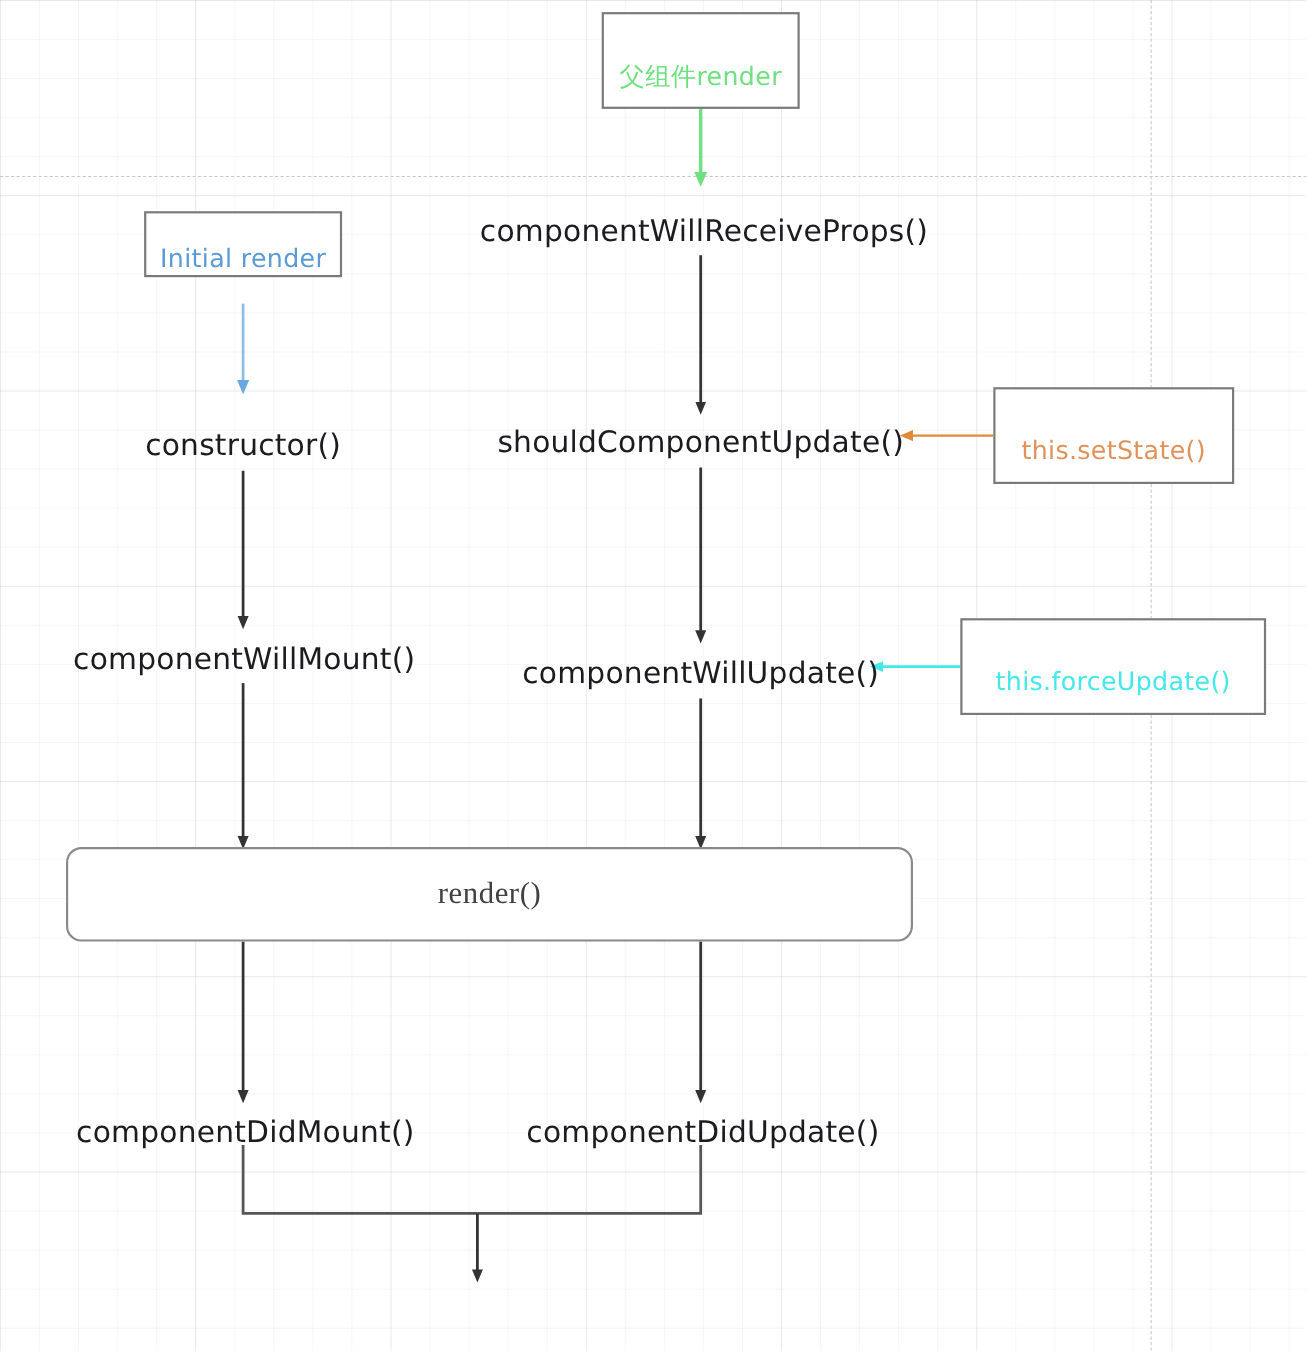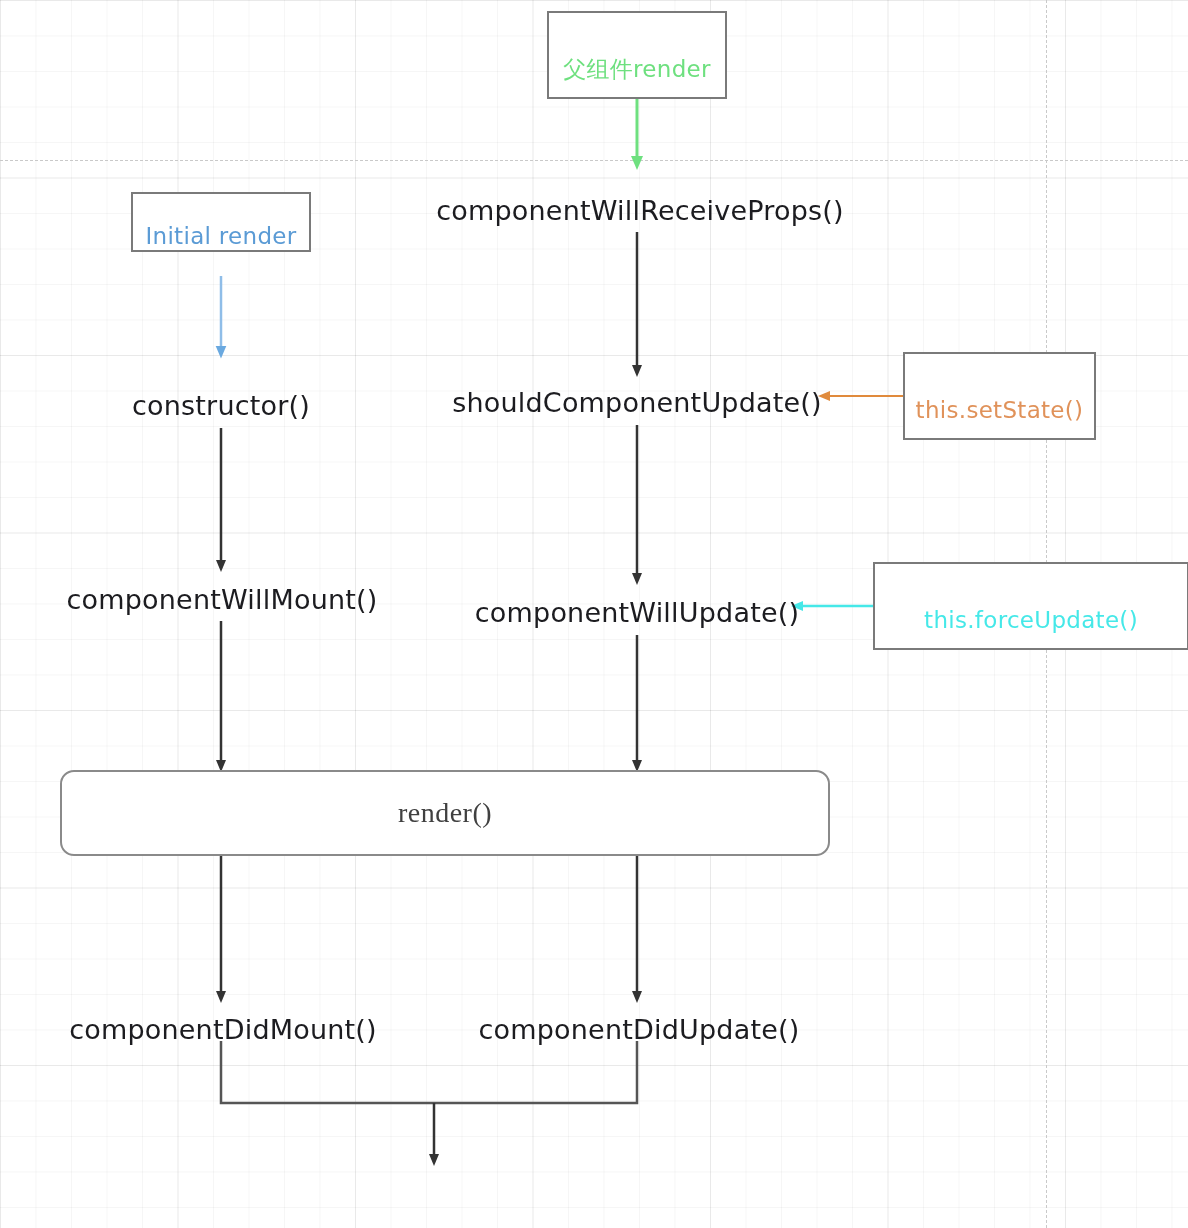--- a/index.html
+++ b/index.html
@@ -149,25 +149,25 @@
   </svg>
 
   <div class="box" style="left:547px; top:11px; width:180px; height:88px;">
     <span class="box-label" style="color:#6ee07f;">父组件render</span>
   </div>
 
   <div class="box" style="left:131px; top:192px; width:180px; height:60px;">
     <span class="box-label" style="color:#5b9bd5;">Initial render</span>
   </div>
 
-  <div class="box" style="left:903px; top:352px; width:193px; height:88px;">
+  <div class="box" style="left:903px; top:352px; width:219px; height:88px;">
     <span class="box-label" style="color:#e0925a;">this.setState()</span>
   </div>
 
-  <div class="box" style="left:873px; top:562px; width:316px; height:88px;">
+  <div class="box" style="left:873px; top:562px; width:278px; height:88px;">
     <span class="box-label" style="color:#45e8e8;">this.forceUpdate()</span>
   </div>
 
   <div class="box rounded" style="left:60px; top:770px; width:770px; height:86px;">
     <span class="render-label">render()</span>
   </div>
 
   <div class="node-text" style="left:640px; top:195px;">componentWillReceiveProps()</div>
 
   <div class="node-text" style="left:221px; top:390px;">constructor()</div>

